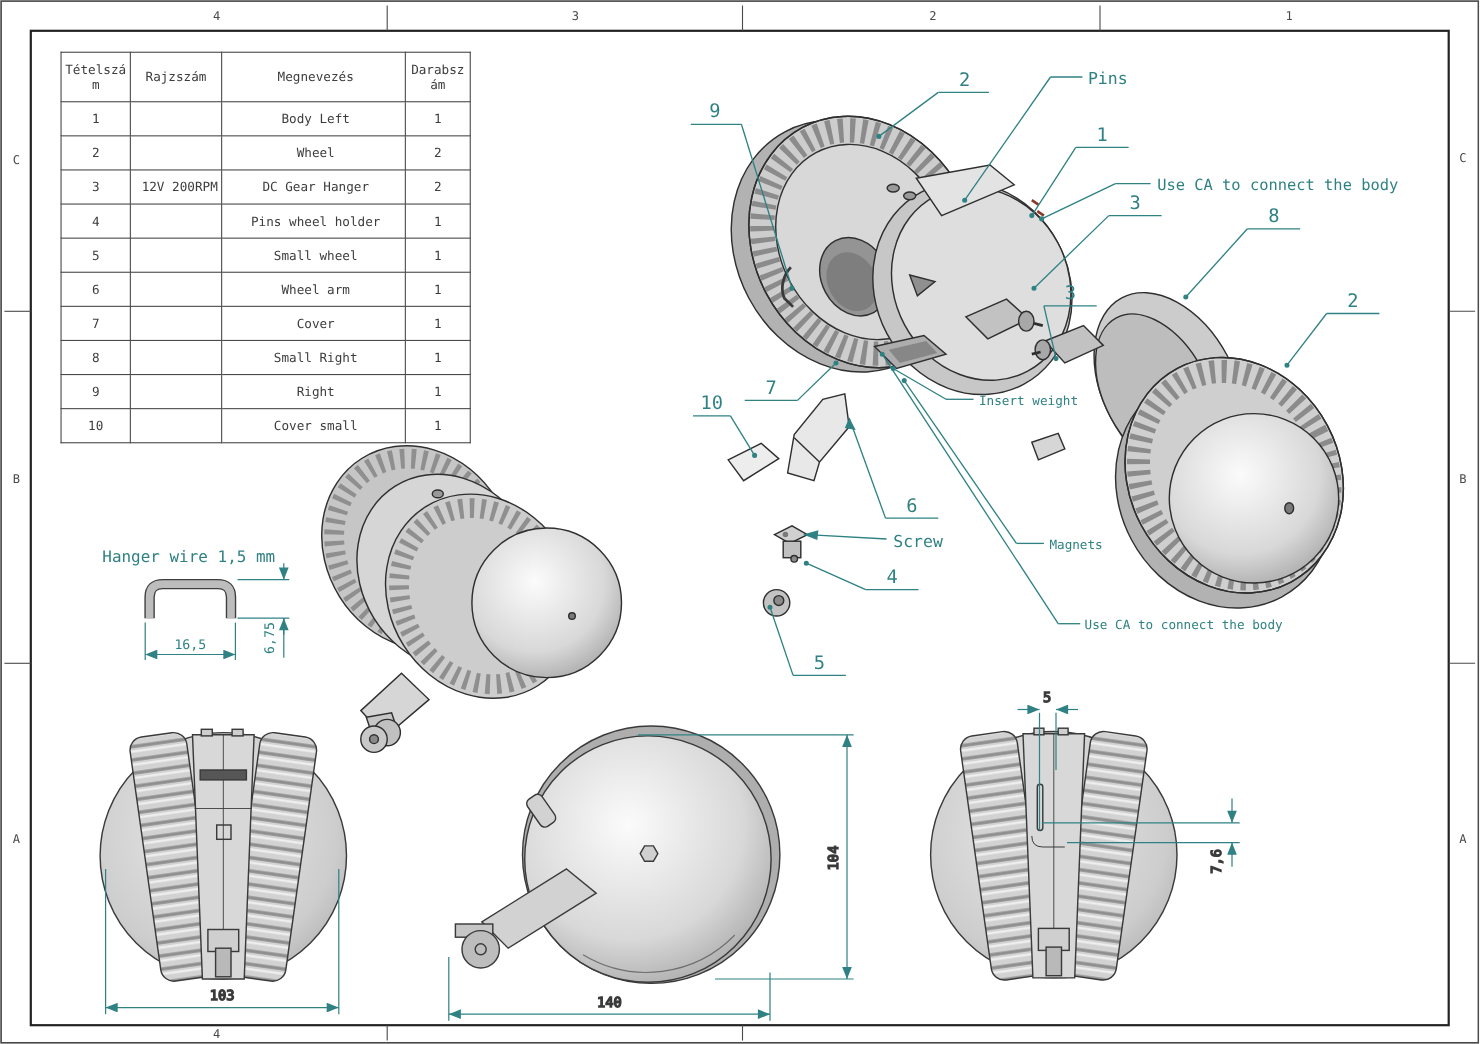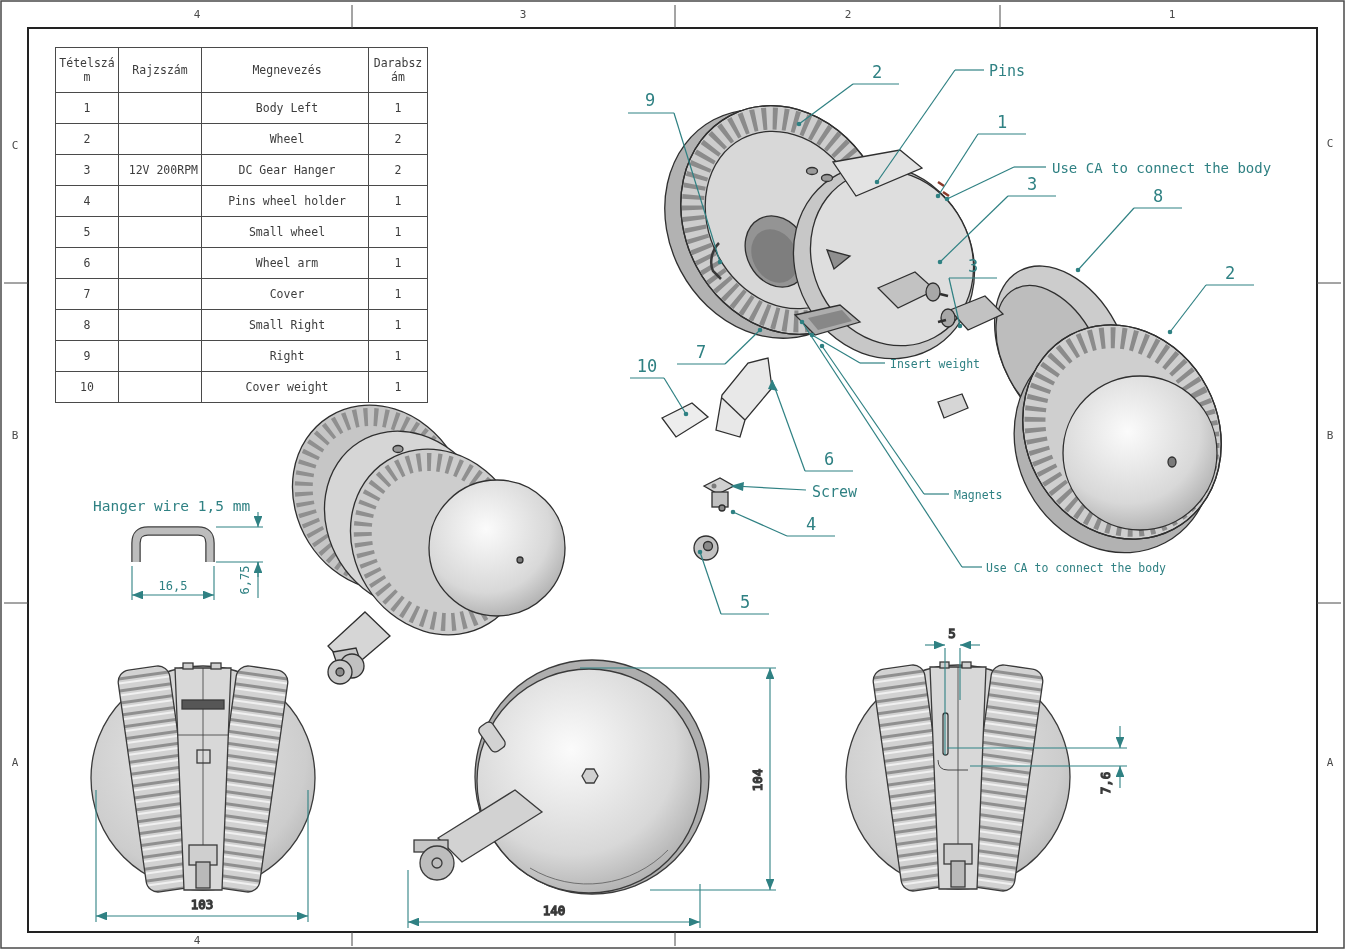--- a/index.html
+++ b/index.html
@@ -429,19 +429,19 @@
         </tr>
     <tr>
           <td class="c-item">9</td>
           <td class="c-draw"></td>
           <td class="c-name">Right</td>
           <td class="c-qty">1</td>
         </tr>
     <tr>
           <td class="c-item">10</td>
           <td class="c-draw"></td>
-          <td class="c-name">Cover weight</td>
+          <td class="c-name">Cover small</td>
           <td class="c-qty">1</td>
         </tr>
   </tbody>
     </table>
 
 </div>
 
 </body></html>

